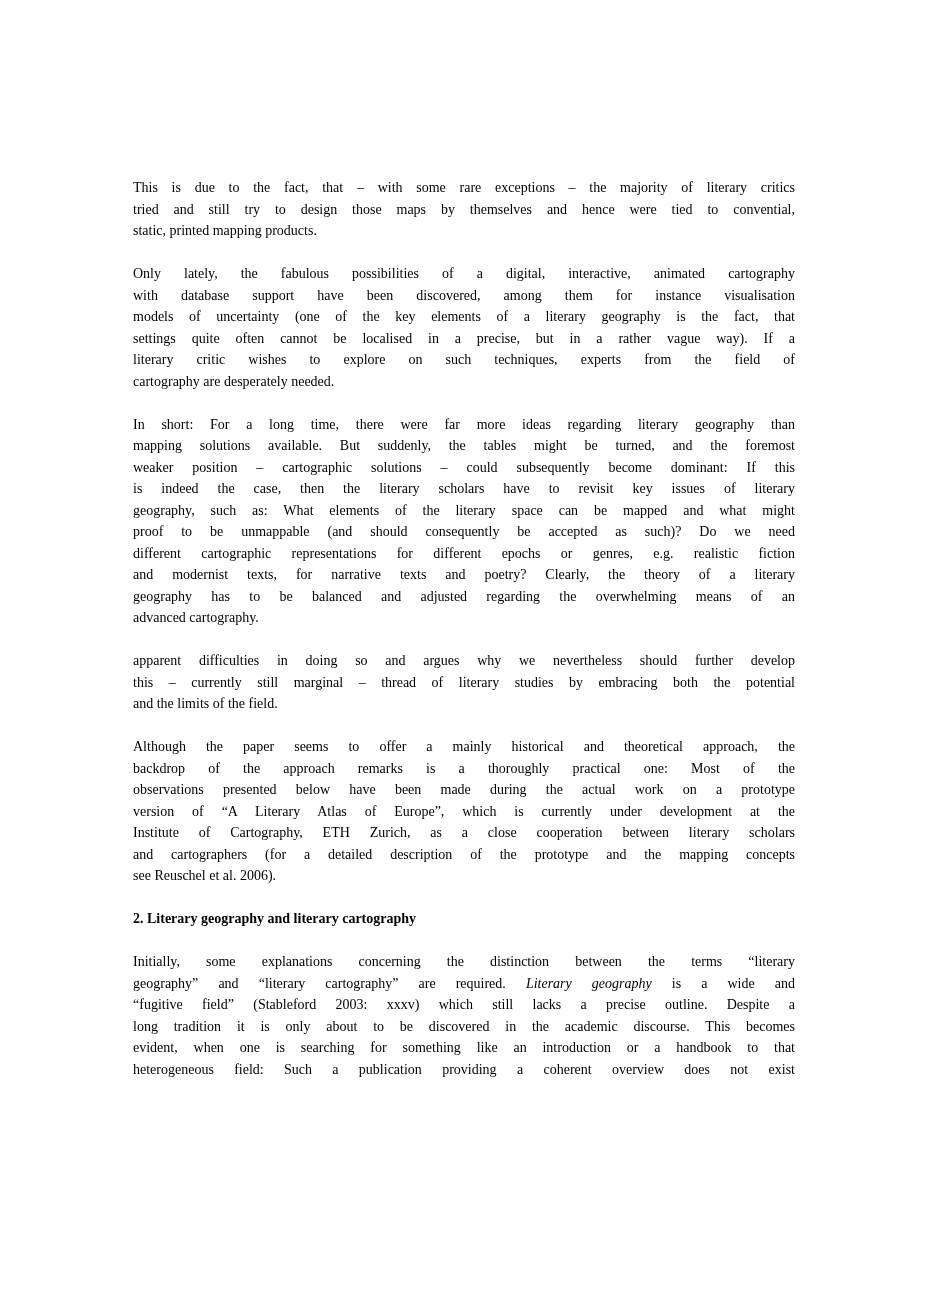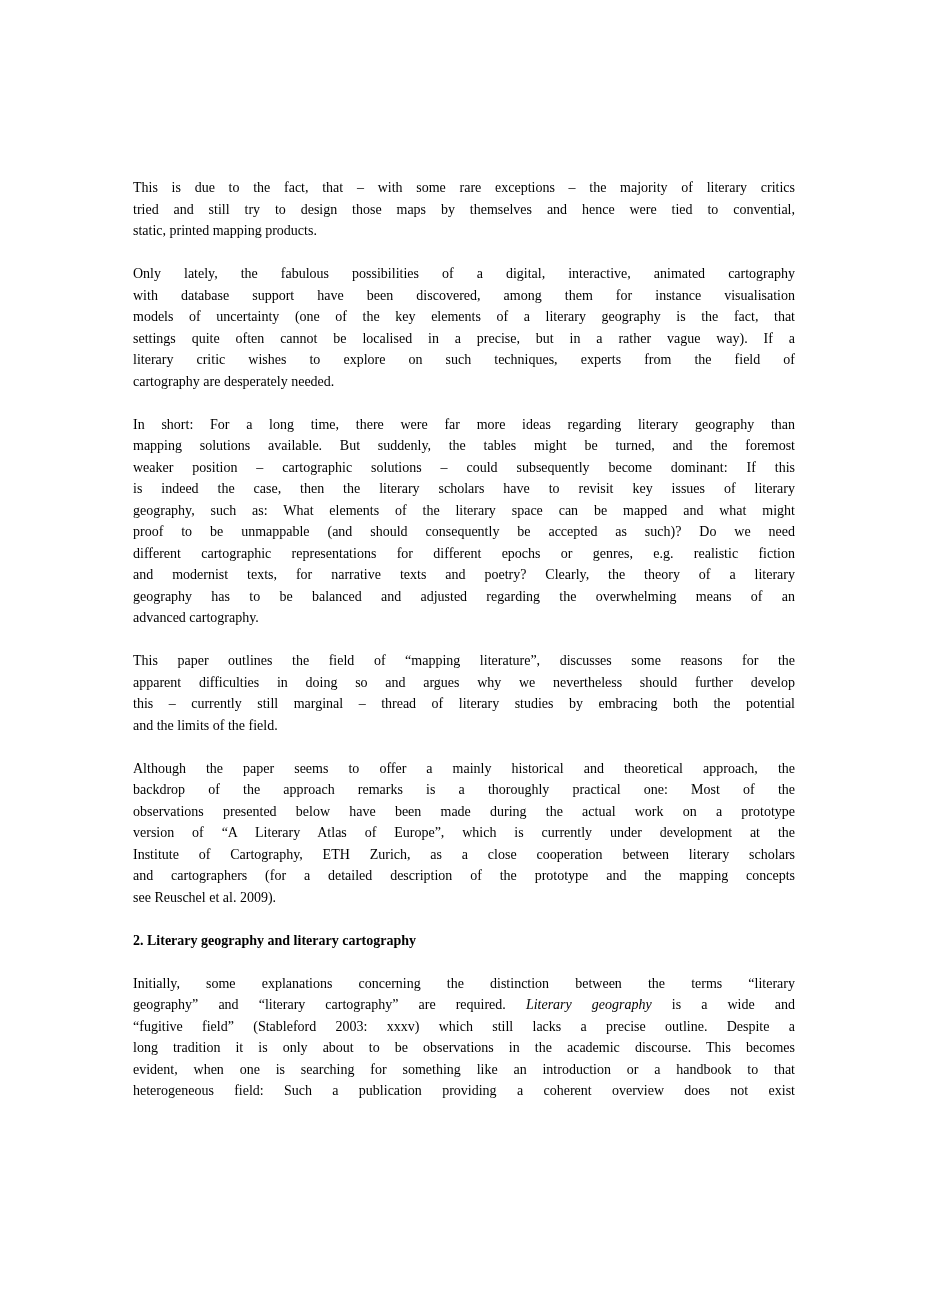--- a/index.html
+++ b/index.html
@@ -72,39 +72,38 @@
     <span class="line">is indeed the case, then the literary scholars have to revisit key issues of literary</span>
     <span class="line">geography, such as: What elements of the literary space can be mapped and what might</span>
     <span class="line">proof to be unmappable (and should consequently be accepted as such)? Do we need</span>
     <span class="line">different cartographic representations for different epochs or genres, e.g. realistic fiction</span>
     <span class="line">and modernist texts, for narrative texts and poetry? Clearly, the theory of a literary</span>
     <span class="line">geography has to be balanced and adjusted regarding the overwhelming means of an</span>
     <span class="line last">advanced cartography.</span>
   </p>
 
   <p class="para">
-    <span class="line">This paper outlines the field of “mapping literature”, discusses some reasons for the</span>
     <span class="line">apparent difficulties in doing so and argues why we nevertheless should further develop</span>
     <span class="line">this – currently still marginal – thread of literary studies by embracing both the potential</span>
     <span class="line last">and the limits of the field.</span>
   </p>
 
   <p class="para">
     <span class="line">Although the paper seems to offer a mainly historical and theoretical approach, the</span>
     <span class="line">backdrop of the approach remarks is a thoroughly practical one: Most of the</span>
     <span class="line">observations presented below have been made during the actual work on a prototype</span>
     <span class="line">version of “A Literary Atlas of Europe”, which is currently under development at the</span>
     <span class="line">Institute of Cartography, ETH Zurich, as a close cooperation between literary scholars</span>
     <span class="line">and cartographers (for a detailed description of the prototype and the mapping concepts</span>
-    <span class="line last">see Reuschel et al. 2009).</span>
+    <span class="line last">see Reuschel et al. 2006).</span>
   </p>
 
   <h2 class="heading">2. Literary geography and literary cartography</h2>
 
   <p class="para">
     <span class="line">Initially, some explanations concerning the distinction between the terms “literary</span>
     <span class="line rich">geography” and “literary cartography” are required. <em>Literary geography</em> is a wide and</span>
     <span class="line">“fugitive field” (Stableford 2003: xxxv) which still lacks a precise outline. Despite a</span>
-    <span class="line">long tradition it is only about to be observations in the academic discourse. This becomes</span>
+    <span class="line">long tradition it is only about to be discovered in the academic discourse. This becomes</span>
     <span class="line">evident, when one is searching for something like an introduction or a handbook to that</span>
     <span class="line">heterogeneous field: Such a publication providing a coherent overview does not exist</span>
   </p>
 </div>
 
 </body></html>

